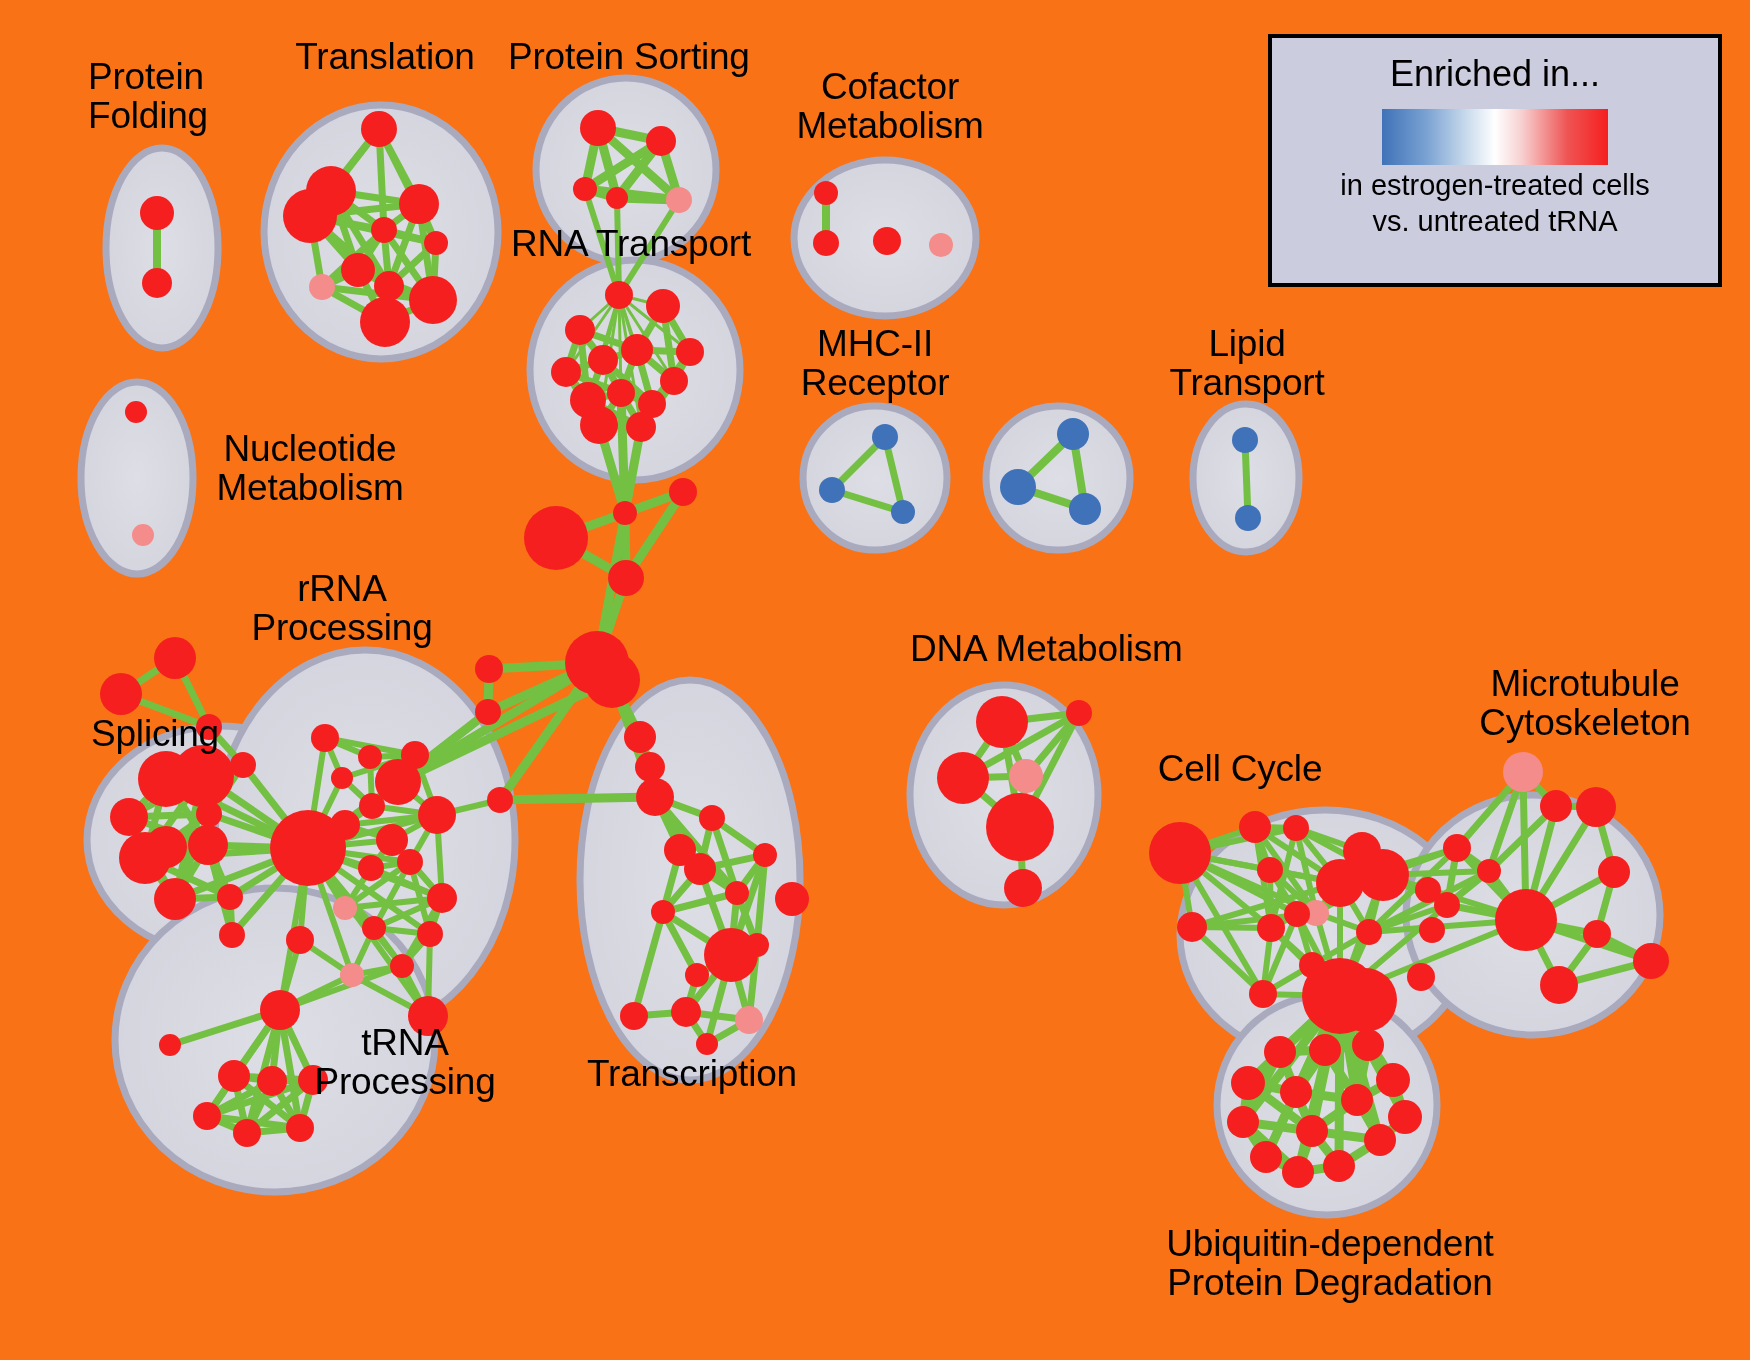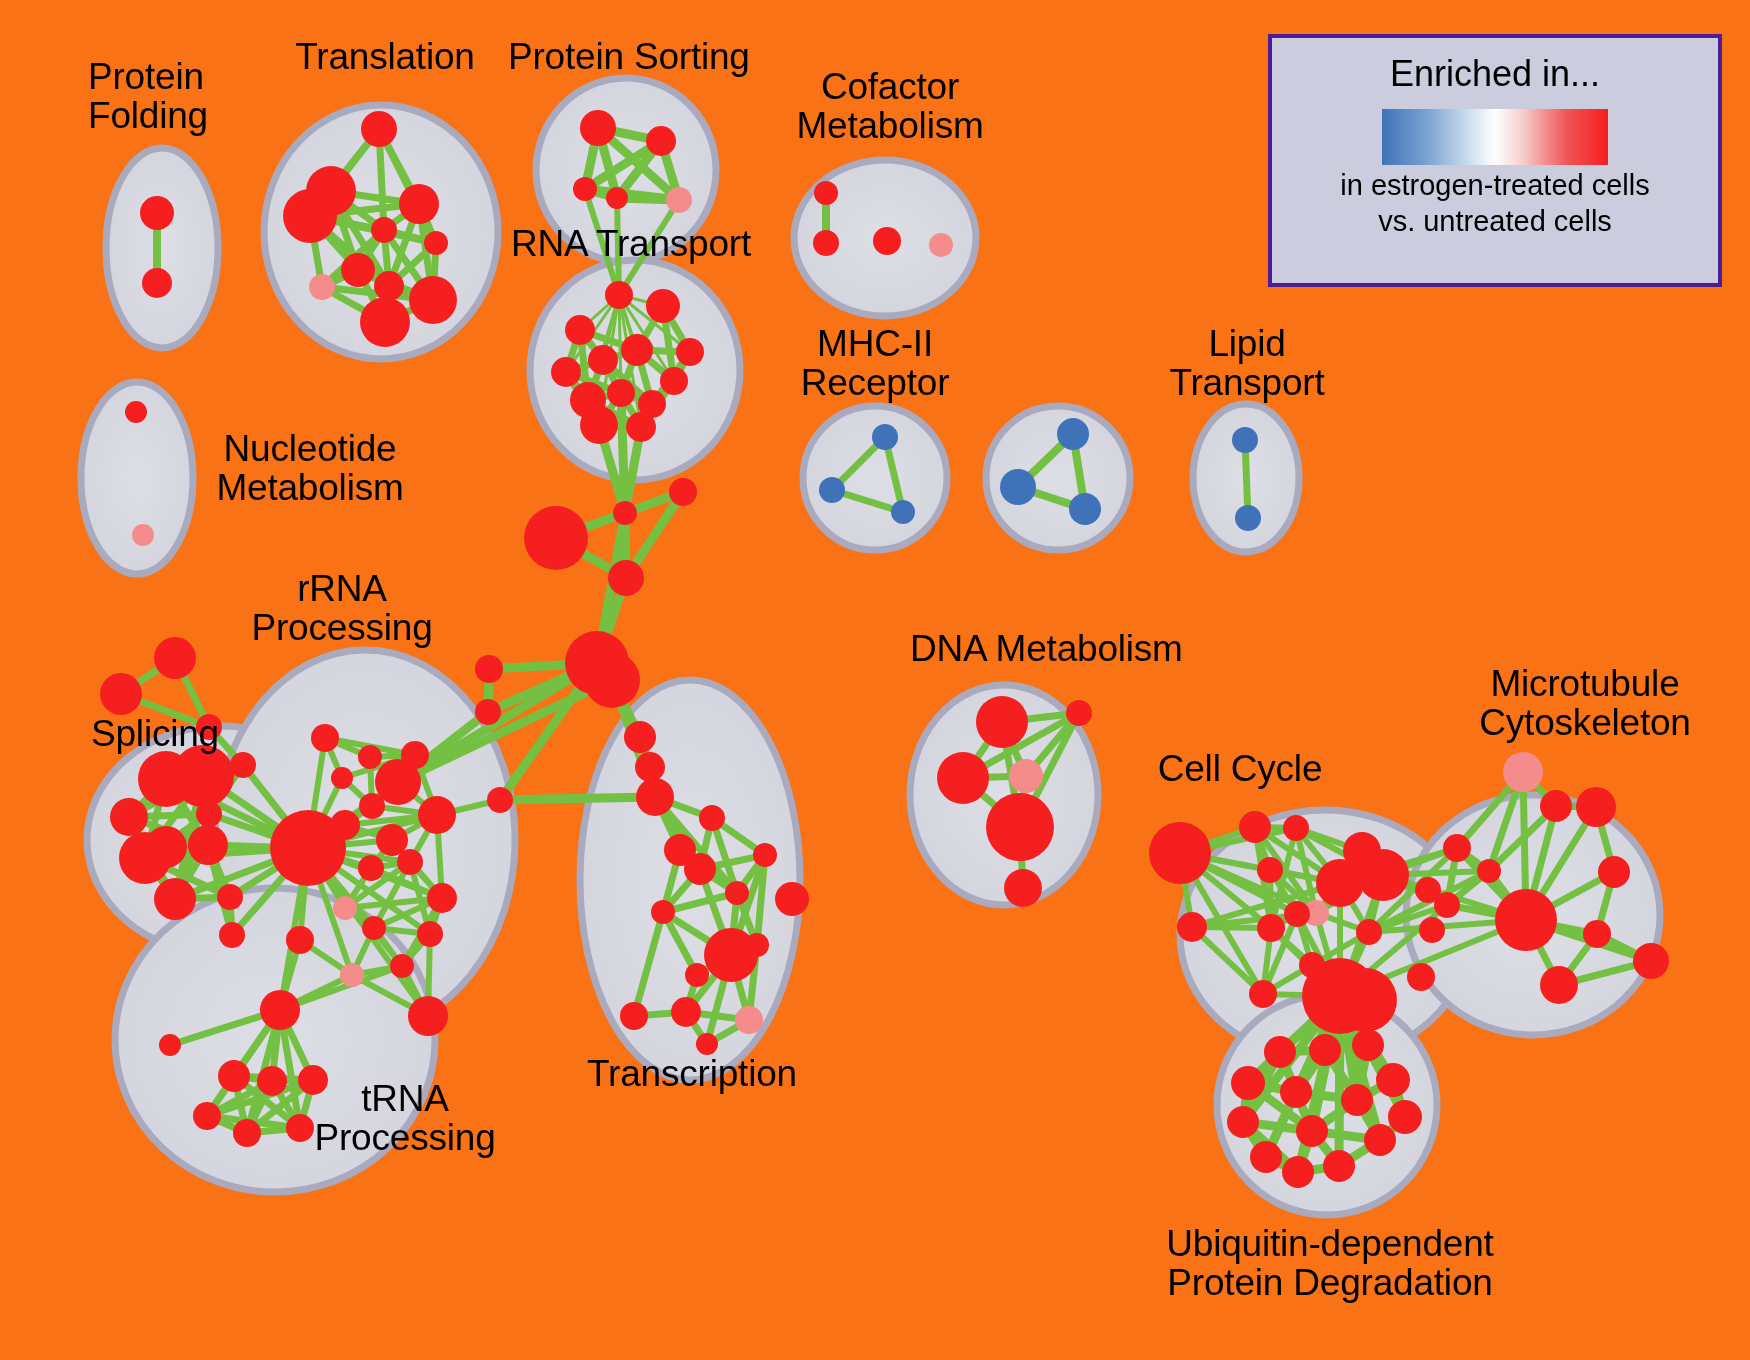--- a/index.html
+++ b/index.html
@@ -4,21 +4,21 @@
 <title>Enrichment Map Network</title>
 <style>
   html,body{margin:0;padding:0;background:#ffffff;}
   body{font-family:"Liberation Sans","DejaVu Sans",sans-serif;}
   #stage{position:relative;width:1750px;height:1360px;background:#f97316;overflow:hidden;}
   svg.net{position:absolute;left:0;top:0;width:1750px;height:1360px;}
   .clabel{position:absolute;color:#000;font-size:37px;line-height:1.05;font-weight:400;
           text-align:center;white-space:pre;letter-spacing:-0.2px;}
   
   #legend{position:absolute;left:1268px;top:34px;width:454px;height:253px;
-          background:#ccccdf;border:4px solid #4c1d95;box-sizing:border-box;}
+          background:#ccccdf;border:4px solid #000000;box-sizing:border-box;}
   #legend .ltitle{text-align:center;font-size:36px;color:#000;margin-top:15px;}
   #legend .bar{margin:14px auto 0 auto;width:226px;height:56px;
                background:linear-gradient(to right,#3f72b8 0%,#7ba3d3 20%,#c3d6ea 36%,#ffffff 50%,
                           #f7cfcf 62%,#ef5454 82%,#f61f1f 100%);}
   #legend .ends{display:flex;justify-content:space-between;width:270px;margin:2px auto 0 auto;
                 font-size:35px;color:#000;}
   #legend .sub{text-align:center;font-size:29px;color:#000;line-height:1.12;margin-top:4px;}
 </style>
 </head>
 <body>
@@ -774,30 +774,30 @@
   <div class="clabel" style="left:511px;top:225px;width:240px;">RNA Transport</div>
   <div class="clabel" style="left:200px;top:430px;width:220px;">Nucleotide
 Metabolism</div>
   <div class="clabel" style="left:790px;top:325px;width:170px;">MHC-II
 Receptor</div>
   <div class="clabel" style="left:1157px;top:325px;width:180px;">Lipid
 Transport</div>
   <div class="clabel" style="left:60px;top:715px;width:190px;">Splicing</div>
   <div class="clabel" style="left:242px;top:570px;width:200px;">rRNA
 Processing</div>
-  <div class="clabel" style="left:305px;top:1080px;width:200px;">tRNA
+  <div class="clabel" style="left:305px;top:1024px;width:200px;">tRNA
 Processing</div>
   <div class="clabel" style="left:577px;top:1055px;width:230px;">Transcription</div>
   <div class="clabel" style="left:910px;top:630px;width:270px;">DNA Metabolism</div>
   <div class="clabel" style="left:1150px;top:750px;width:180px;">Cell Cycle</div>
   <div class="clabel" style="left:1440px;top:665px;width:290px;">Microtubule
 Cytoskeleton</div>
   <div class="clabel" style="left:1120px;top:1225px;width:420px;">Ubiquitin-dependent
 Protein Degradation</div>
 
   <div id="legend">
     <div class="ltitle">Enriched in...</div>
     <div class="bar"></div>
     <div class="sub">in estrogen-treated cells</div>
-    <div class="sub">vs. untreated cells</div>
+    <div class="sub">vs. untreated tRNA</div>
   </div>
 
 </div>
 
 </body></html>

